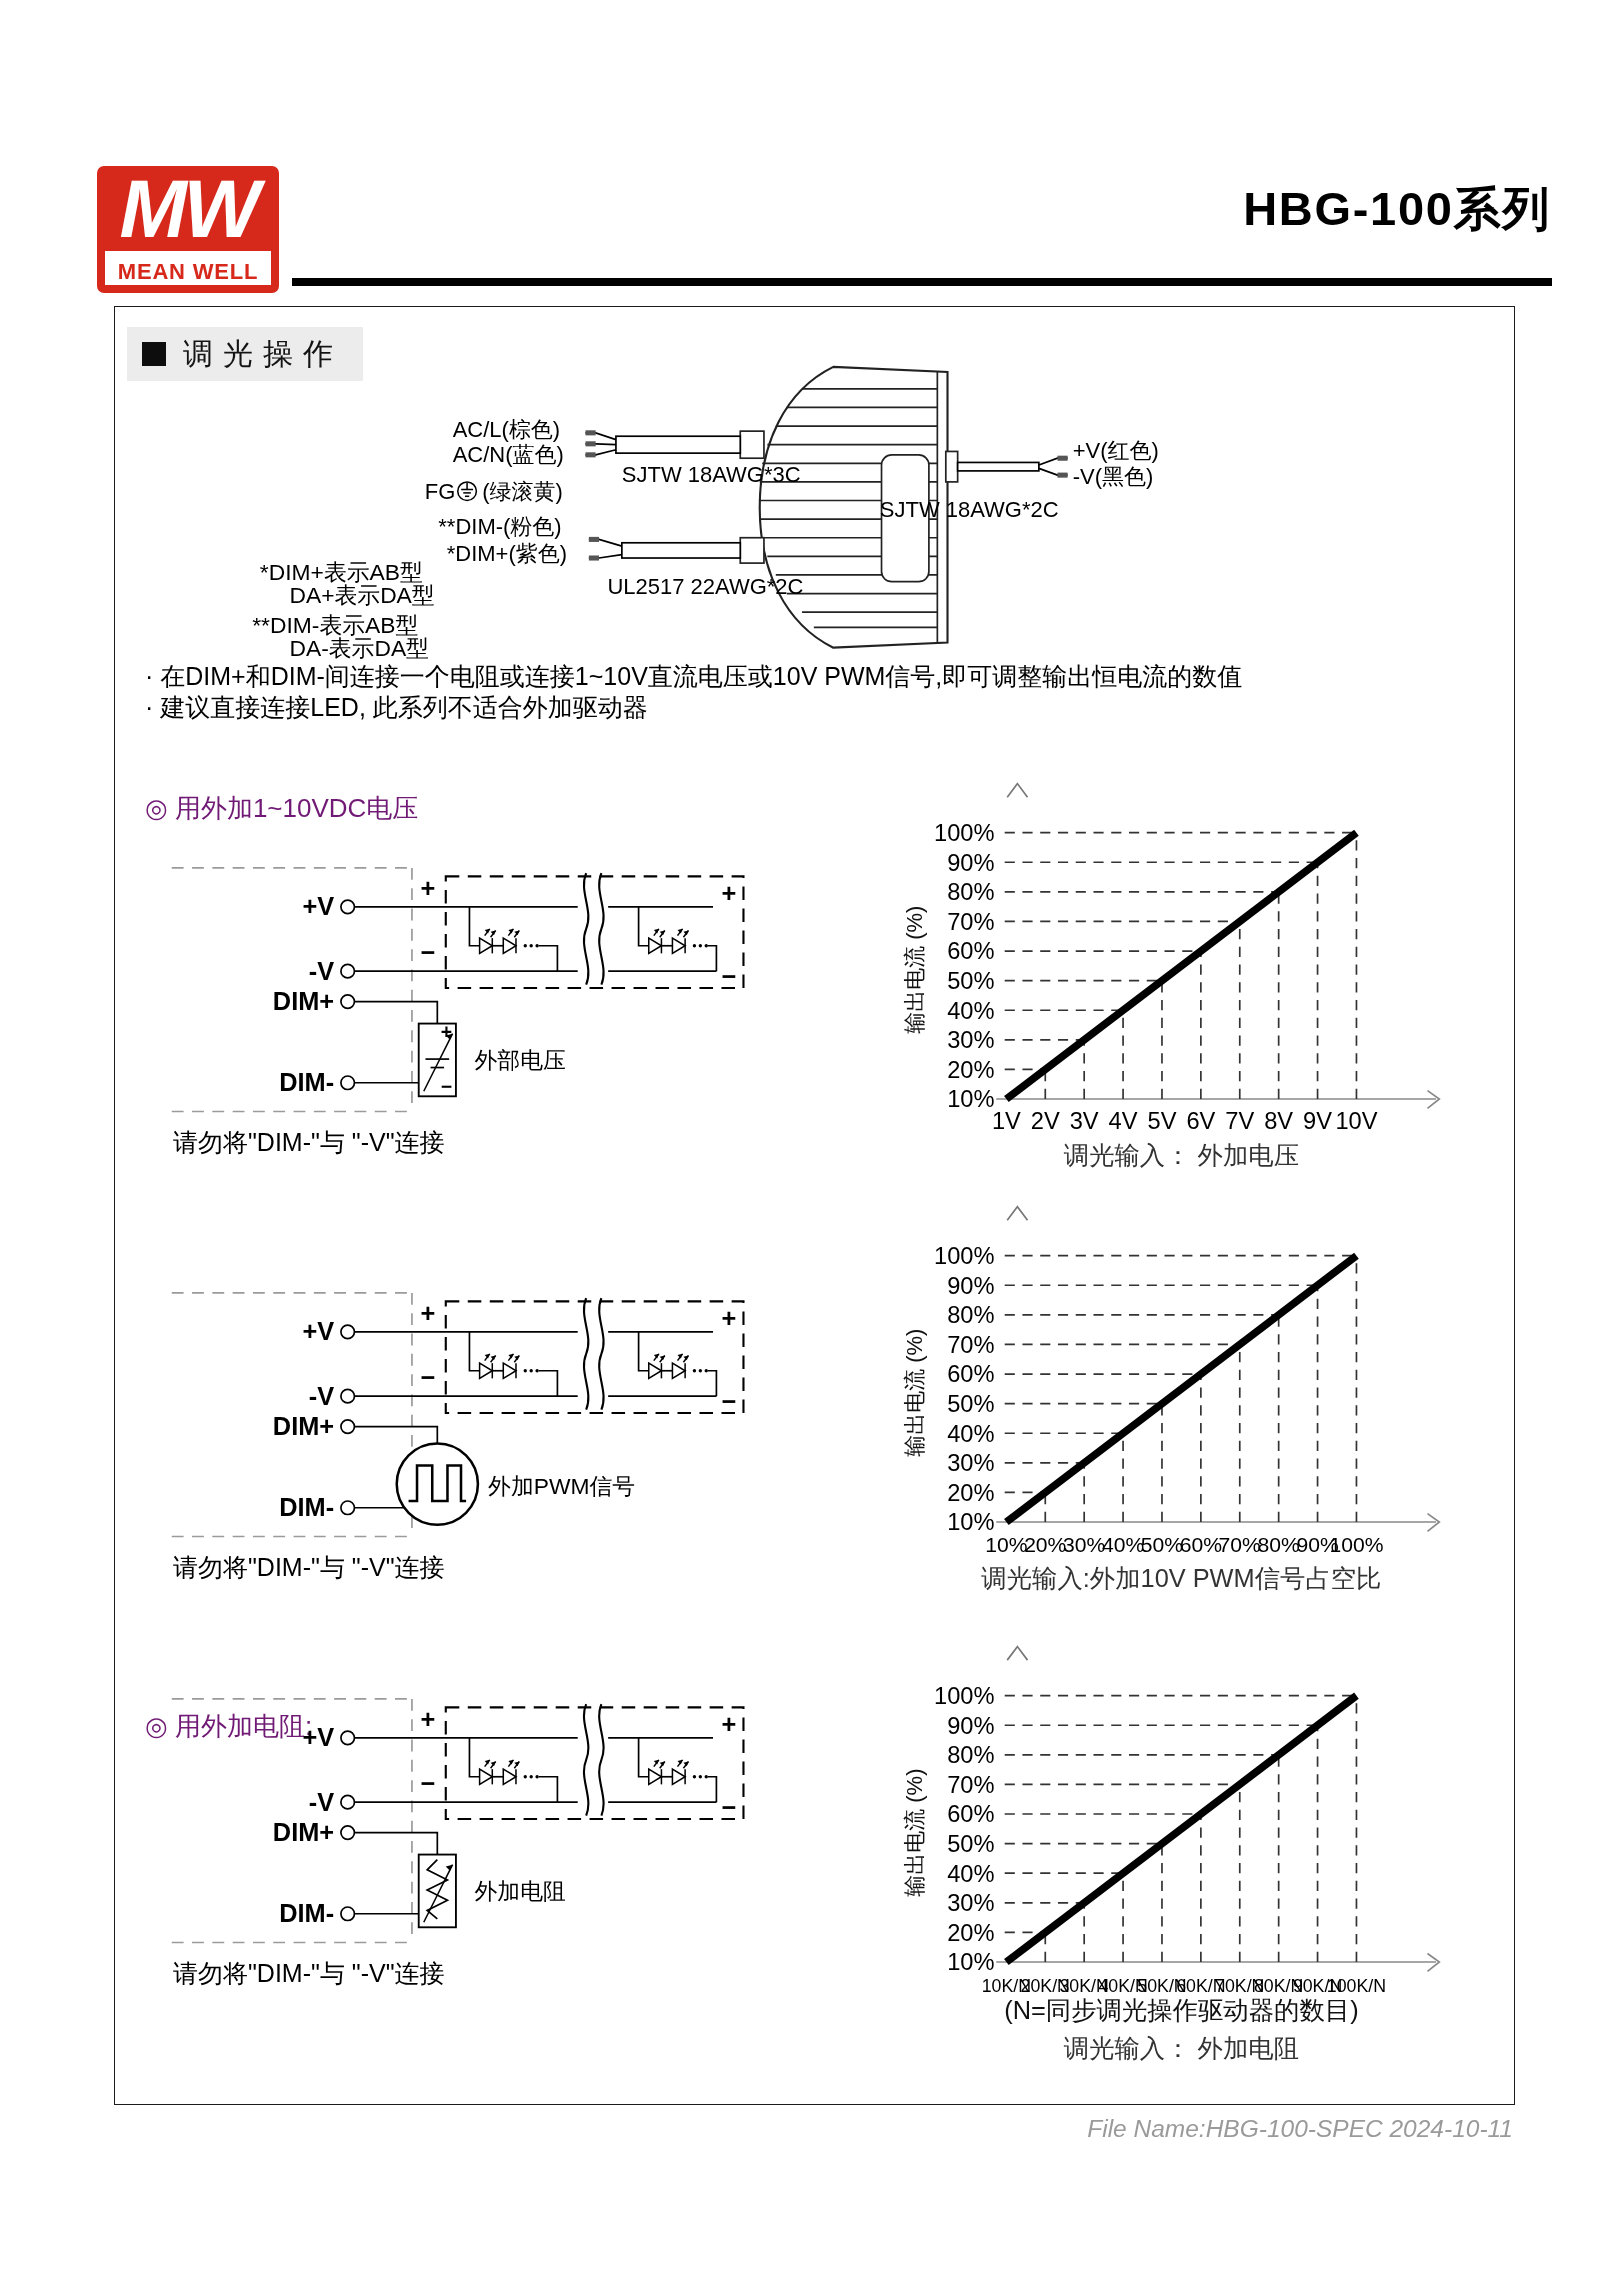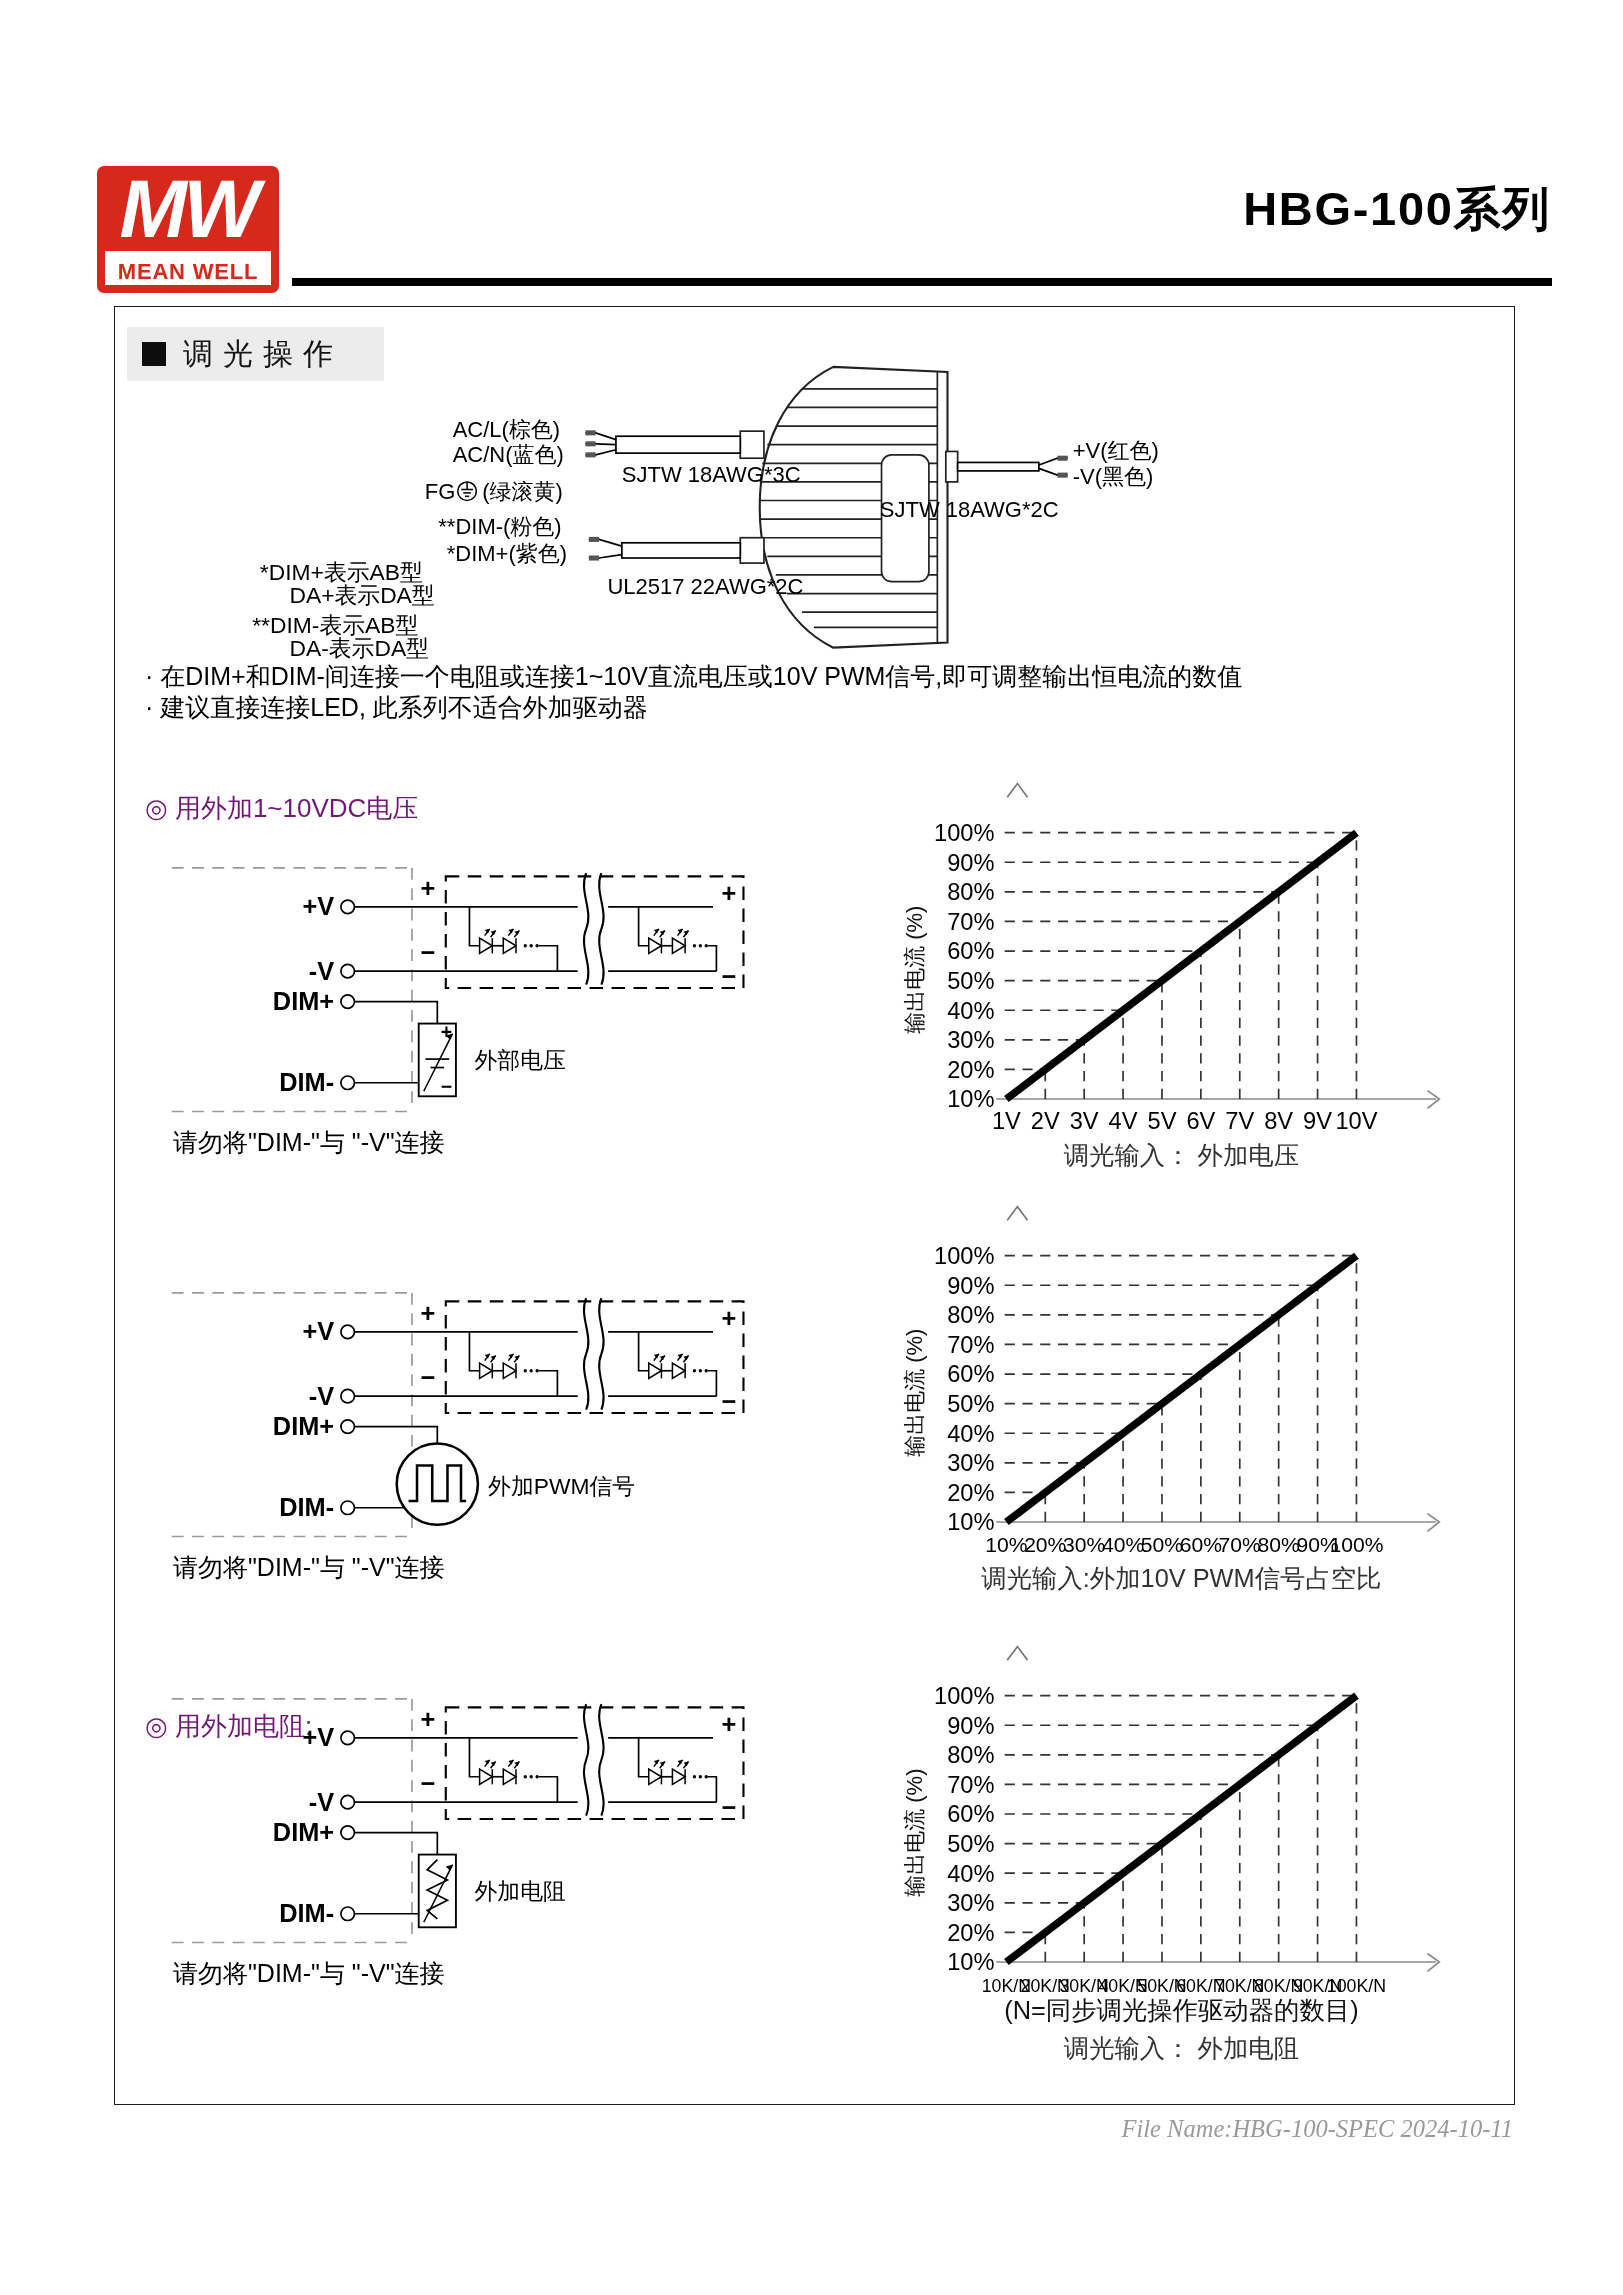--- a/index.html
+++ b/index.html
@@ -12,28 +12,28 @@
   .logo-band{position:absolute;left:7.6px;right:7.6px;bottom:7.6px;height:34px;background:#fff;
              display:flex;align-items:flex-end;justify-content:center;}
   .logo-band span{color:#d6291c;font-size:22px;font-weight:bold;letter-spacing:0.8px;}
   .title{position:absolute;left:293px;top:179px;font-size:46px;font-weight:600;letter-spacing:3.4px;}
   .series{position:absolute;right:72px;top:178px;font-size:47px;font-weight:bold;letter-spacing:1.7px;}
   .hrule{position:absolute;left:292px;top:278px;width:1260px;height:7.6px;background:#000;}
   
   .main-box{position:absolute;left:114px;top:306px;width:1399px;height:1797px;border:1.7px solid #1b1b1b;}
   
   .chip{position:absolute;left:127px;top:327px;height:54px;background:#ececec;display:flex;
-        align-items:center;gap:17px;padding:0 41px 0 15px;}
+        align-items:center;gap:17px;padding:0 20px 0 15px;}
   .chip .sq{width:24px;height:24px;background:#0d0d0d;}
   .chip .txt{font-size:30px;letter-spacing:10px;color:#141414;}
   
   .features{position:absolute;left:145px;top:661px;font-size:25px;line-height:31px;color:#000;}
   .m-head{position:absolute;left:145px;font-size:26px;color:#701a75;}
   .warn{position:absolute;left:173px;font-size:25px;color:#000;}
-  .footer{position:absolute;right:110px;top:2115px;font-size:24.5px;color:#9a9a9a;font-style:italic;font-family:Liberation Serif, serif;}
+  .footer{position:absolute;right:110px;top:2115px;font-size:24.5px;color:#9a9a9a;font-style:italic;}
   
   svg text{font-family:"Liberation Sans","DejaVu Sans",sans-serif;}
   .wl{font-size:26px;fill:#000;}
   .wl-sm{font-size:27px;fill:#000;}
   .w{stroke:#000;stroke-width:2;fill:none;}
   .wb{stroke:#000;stroke-width:2.5;fill:none;}
   .dgray{stroke:#9a9a9a;stroke-width:2;stroke-dasharray:14 10;fill:none;}
   .dblack{stroke:#000;stroke-width:2.5;stroke-dasharray:16 10;fill:none;}
   .term{fill:#fff;stroke:#000;stroke-width:2;}
   .tlabel{font-size:30px;font-weight:600;text-anchor:end;fill:#000;}

